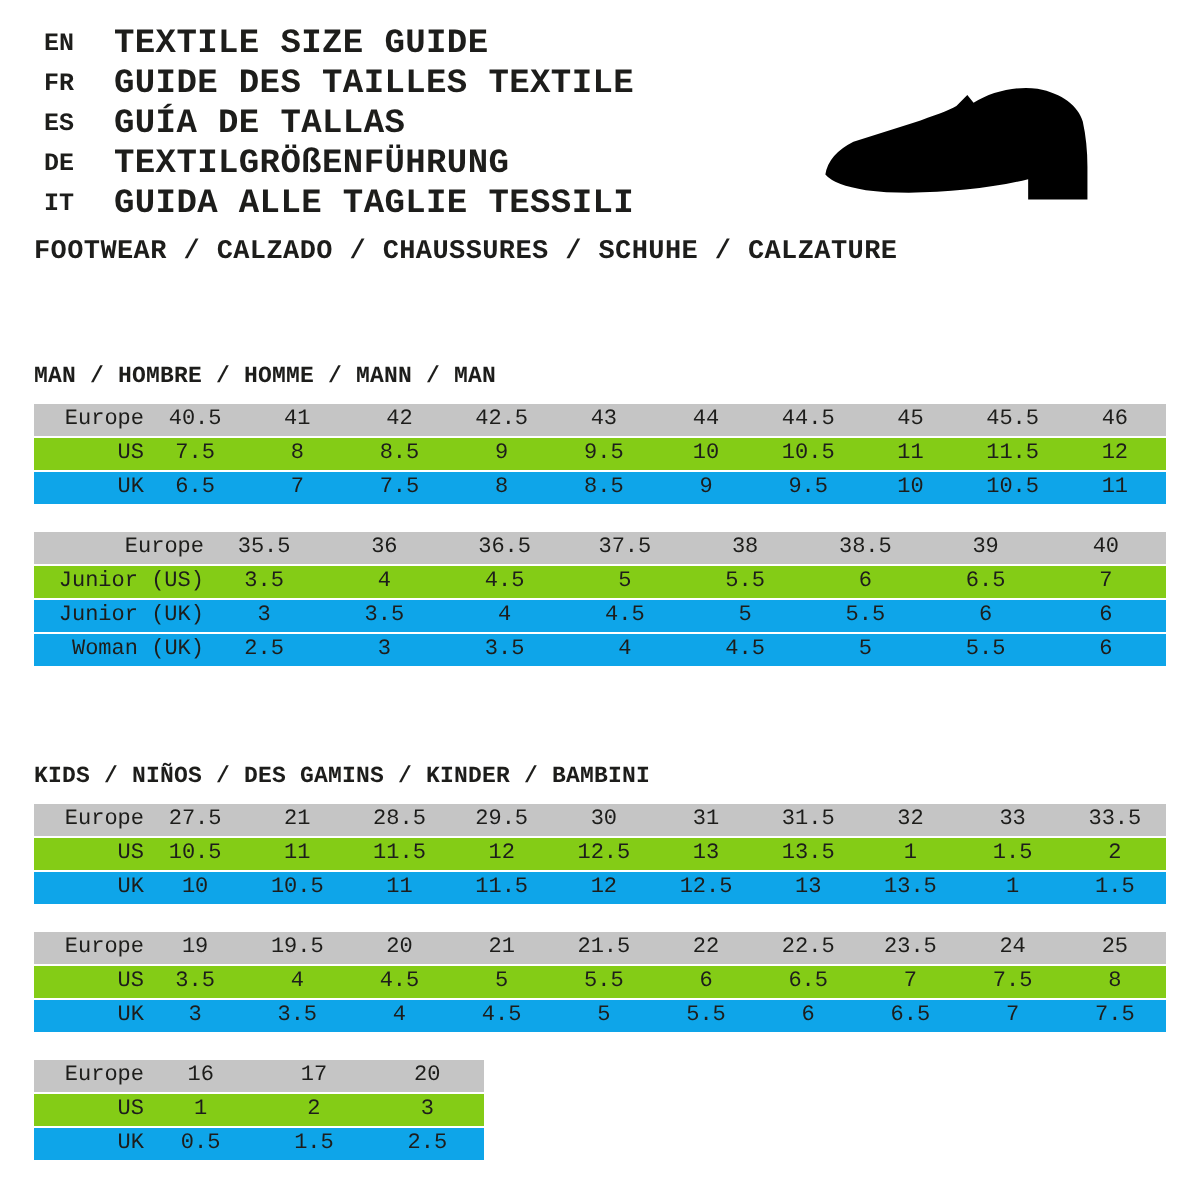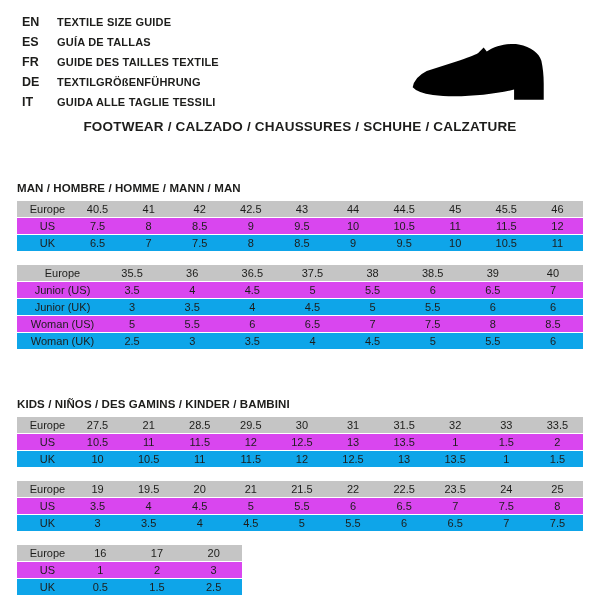--- a/index.html
+++ b/index.html
@@ -3,34 +3,33 @@
 <meta charset="utf-8">
 <style>
   * { margin: 0; padding: 0; box-sizing: border-box; }
   html, body { width: 600px; height: 600px; }
   body {
     background: #ffffff;
     color: #1d1d1b;
     font-family: "Liberation Sans", "DejaVu Sans", sans-serif;
     overflow: hidden;
   }
-  .page { position: relative; width: 600px; height: 600px; padding: 10px 17px 0 17px; }
+  .page { position: relative; width: 600px; height: 600px; padding: 10px 17px 0 17px; font-family: Liberation Mono, monospace; }
 
   
   .lang-block { padding-top: 2px; }
   .lang-row { display: flex; height: 20px; align-items: center; }
   .lang-code { width: 40px; padding-left: 5px; font-weight: bold; font-size: 12.5px; }
-  .lang-text { font-weight: bold; font-size: 11px; letter-spacing: 0.2px; }
+  .lang-text { font-weight: bold; font-size: 17px; letter-spacing: 0.2px; }
 
   .category-line {
     margin-top: 7px;
     font-weight: bold;
     font-size: 13.5px;
     letter-spacing: 0.2px;
-    text-align: center;
   }
 
   
   .shoe-wrap { position: absolute; top: 28px; right: 24px; width: 180px; height: 78px; }
   .shoe-wrap svg { width: 100%; height: 100%; display: block; }
 
   
   #tables-host { margin-top: 44px; }
   .size-section { margin-top: 12px; }
   .size-section:first-child { margin-top: 0; }
@@ -49,45 +48,45 @@
   }
   table.size-table.narrow { width: 225px; }
   td {
     height: 16px;
     font-size: 11px;
     text-align: center;
     vertical-align: middle;
     overflow: hidden;
     white-space: nowrap;
   }
-  td.label-cell { text-align: center; padding-left: 6px; width: 55px; }
+  td.label-cell { text-align: right; padding-left: 6px; width: 55px; }
   table.wide-label td.label-cell { width: 85px; }
   tr.head-row td { background: #c5c5c5; }
   tr.alt-row td { background: #0ea5e9; }
-  tr.plain-row td { background: #d946ef; }
+  tr.plain-row td { background: #84cc16; }
 </style>
 </head>
 <body>
 
 <div class="page">
 
   <div class="lang-block" id="lang-block">
   <div class="lang-row">
     <span class="lang-code">EN</span>
     <span class="lang-text">TEXTILE SIZE GUIDE</span>
   </div>
 
   <div class="lang-row">
+    <span class="lang-code">FR</span>
+    <span class="lang-text">GUIDE DES TAILLES TEXTILE</span>
+  </div>
+
+  <div class="lang-row">
     <span class="lang-code">ES</span>
     <span class="lang-text">GUÍA DE TALLAS</span>
-  </div>
-
-  <div class="lang-row">
-    <span class="lang-code">FR</span>
-    <span class="lang-text">GUIDE DES TAILLES TEXTILE</span>
   </div>
 
   <div class="lang-row">
     <span class="lang-code">DE</span>
     <span class="lang-text">TEXTILGRÖßENFÜHRUNG</span>
   </div>
 
   <div class="lang-row">
     <span class="lang-code">IT</span>
     <span class="lang-text">GUIDA ALLE TAGLIE TESSILI</span>
@@ -194,31 +193,20 @@
               <td class="label-cell">Junior (UK)</td>
               <td>3</td>
               <td>3.5</td>
               <td>4</td>
               <td>4.5</td>
               <td>5</td>
               <td>5.5</td>
               <td>6</td>
               <td>6</td>
             </tr>
-            <tr class="plain-row">
-              <td class="label-cell">Woman (US)</td>
-              <td>5</td>
-              <td>5.5</td>
-              <td>6</td>
-              <td>6.5</td>
-              <td>7</td>
-              <td>7.5</td>
-              <td>8</td>
-              <td>8.5</td>
-            </tr>
             <tr class="alt-row">
               <td class="label-cell">Woman (UK)</td>
               <td>2.5</td>
               <td>3</td>
               <td>3.5</td>
               <td>4</td>
               <td>4.5</td>
               <td>5</td>
               <td>5.5</td>
               <td>6</td>

